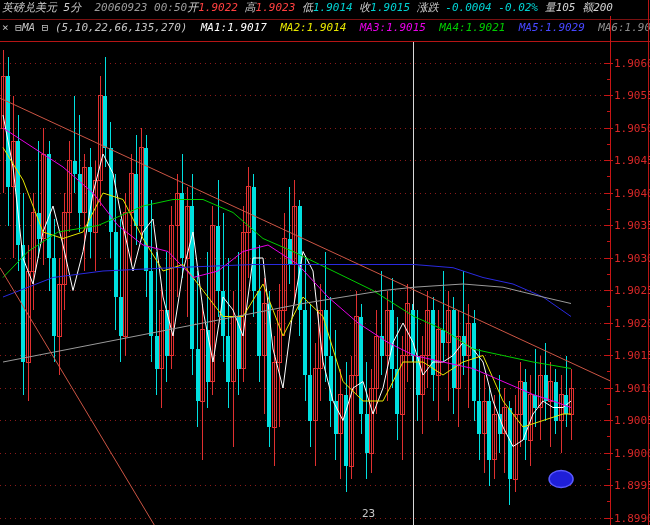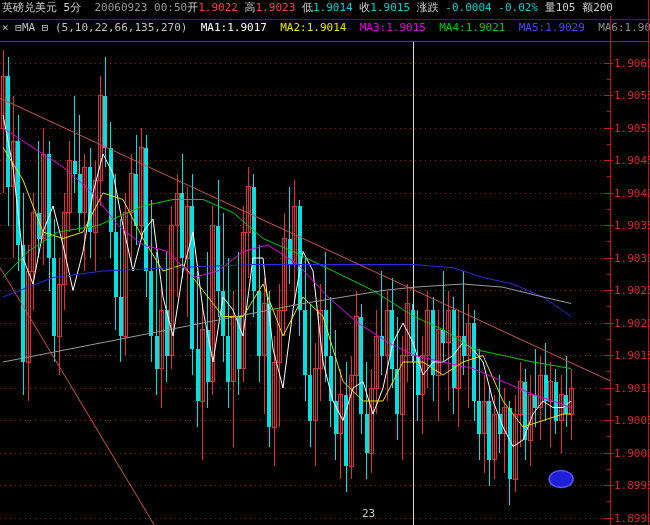--- a/index.html
+++ b/index.html
@@ -1,21 +1,21 @@
 <!DOCTYPE html>
 <html><head>
 <meta charset="utf-8">
 <style>
   html,body{margin:0;padding:0;background:#000;}
   #stage{position:relative;width:650px;height:525px;background:#000;overflow:hidden;
          font-family:"DejaVu Sans Mono","Liberation Mono",monospace;}
   .txrow{position:absolute;left:2px;white-space:pre;font-size:11px;line-height:13px;}
   #quote-header{top:1px;}
   #indicator-bar{top:21px;}
-  .seg{display:inline;}
+  .seg{display:inline;font-style:italic;}
   svg{position:absolute;left:0;top:0;}
 </style>
 </head>
 <body>
 <div id="stage">
 
 <div class="txrow" id="quote-header"><span class="seg" style="color: rgb(207, 207, 207);">英磅兑美元 5分  </span><span class="seg" style="color: rgb(154, 154, 154);">20060923 00:50</span><span class="seg" style="color: rgb(207, 207, 207);">开</span><span class="seg" style="color: rgb(255, 64, 64);">1.9022 </span><span class="seg" style="color: rgb(207, 207, 207);">高</span><span class="seg" style="color: rgb(255, 64, 64);">1.9023 </span><span class="seg" style="color: rgb(207, 207, 207);">低</span><span class="seg" style="color: rgb(0, 208, 208);">1.9014 </span><span class="seg" style="color: rgb(207, 207, 207);">收</span><span class="seg" style="color: rgb(0, 208, 208);">1.9015 </span><span class="seg" style="color: rgb(207, 207, 207);">涨跌 </span><span class="seg" style="color: rgb(0, 208, 208);">-0.0004 -0.02% </span><span class="seg" style="color: rgb(207, 207, 207);">量</span><span class="seg" style="color: rgb(207, 207, 207);">105 </span><span class="seg" style="color: rgb(207, 207, 207);">额</span><span class="seg" style="color: rgb(207, 207, 207);">200 </span></div>
 
 <div class="txrow" id="indicator-bar"><span class="seg" style="color: rgb(192, 192, 192);">× </span><span class="seg" style="color: rgb(192, 192, 192);">⊟</span><span class="seg" style="color: rgb(192, 192, 192);">MA </span><span class="seg" style="color: rgb(192, 192, 192);">⊟ </span><span class="seg" style="color: rgb(192, 192, 192);">(5,10,22,66,135,270)  </span><span class="seg" style="color: rgb(255, 255, 255);">MA1:1.9017  </span><span class="seg" style="color: rgb(230, 230, 0);">MA2:1.9014  </span><span class="seg" style="color: rgb(230, 0, 230);">MA3:1.9015  </span><span class="seg" style="color: rgb(0, 204, 0);">MA4:1.9021  </span><span class="seg" style="color: rgb(71, 71, 255);">MA5:1.9029  </span><span class="seg" style="color: rgb(138, 138, 138);">MA6:1.9025  </span></div>
 

